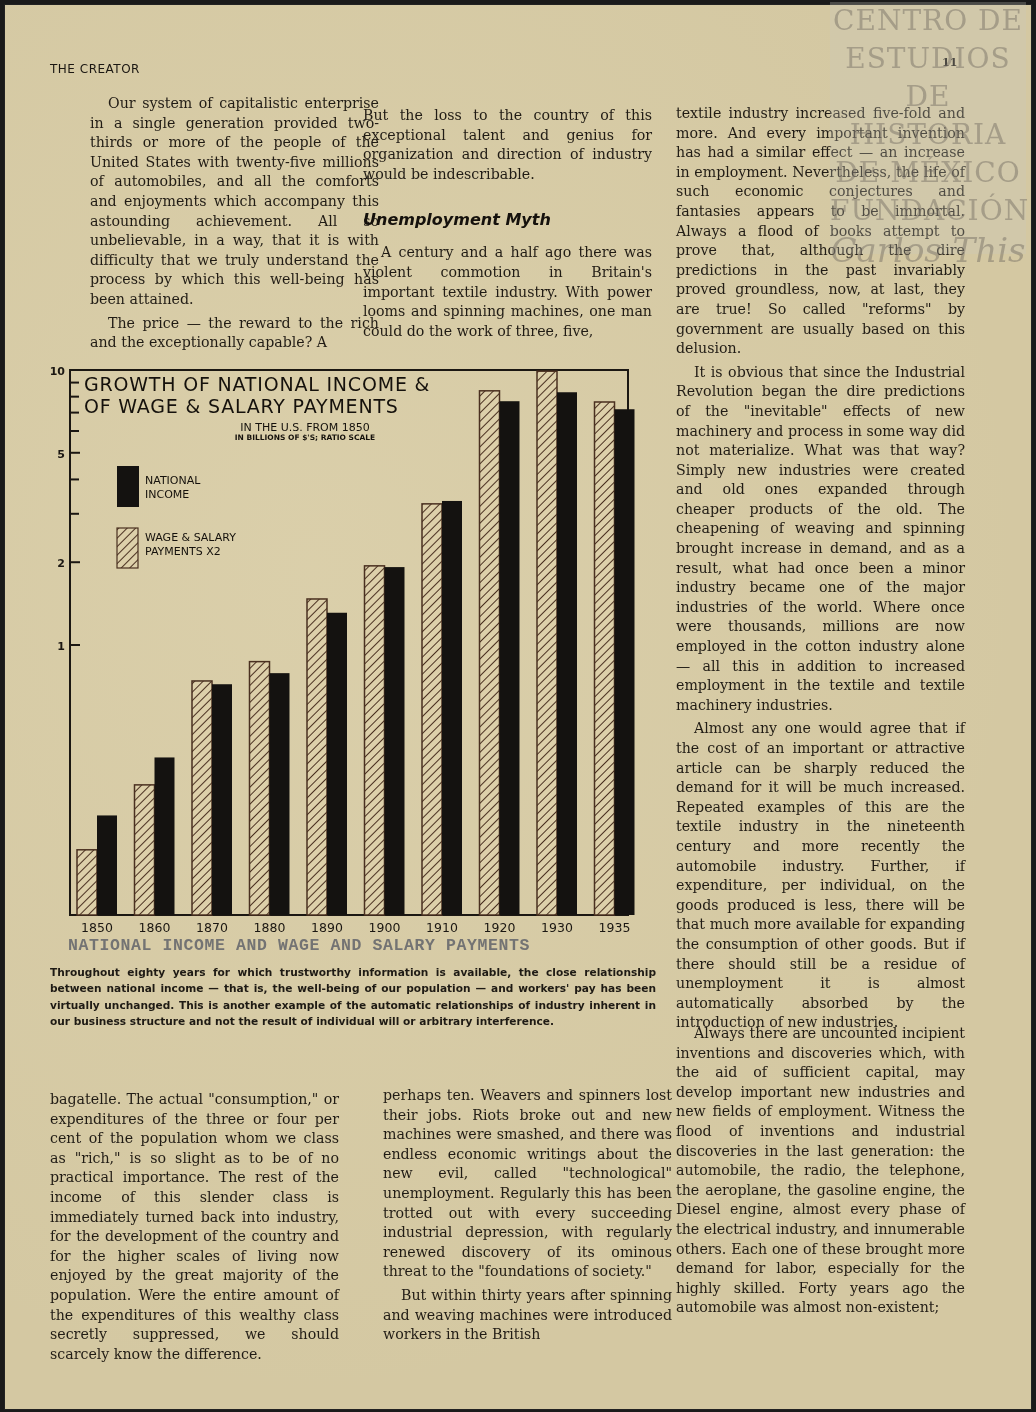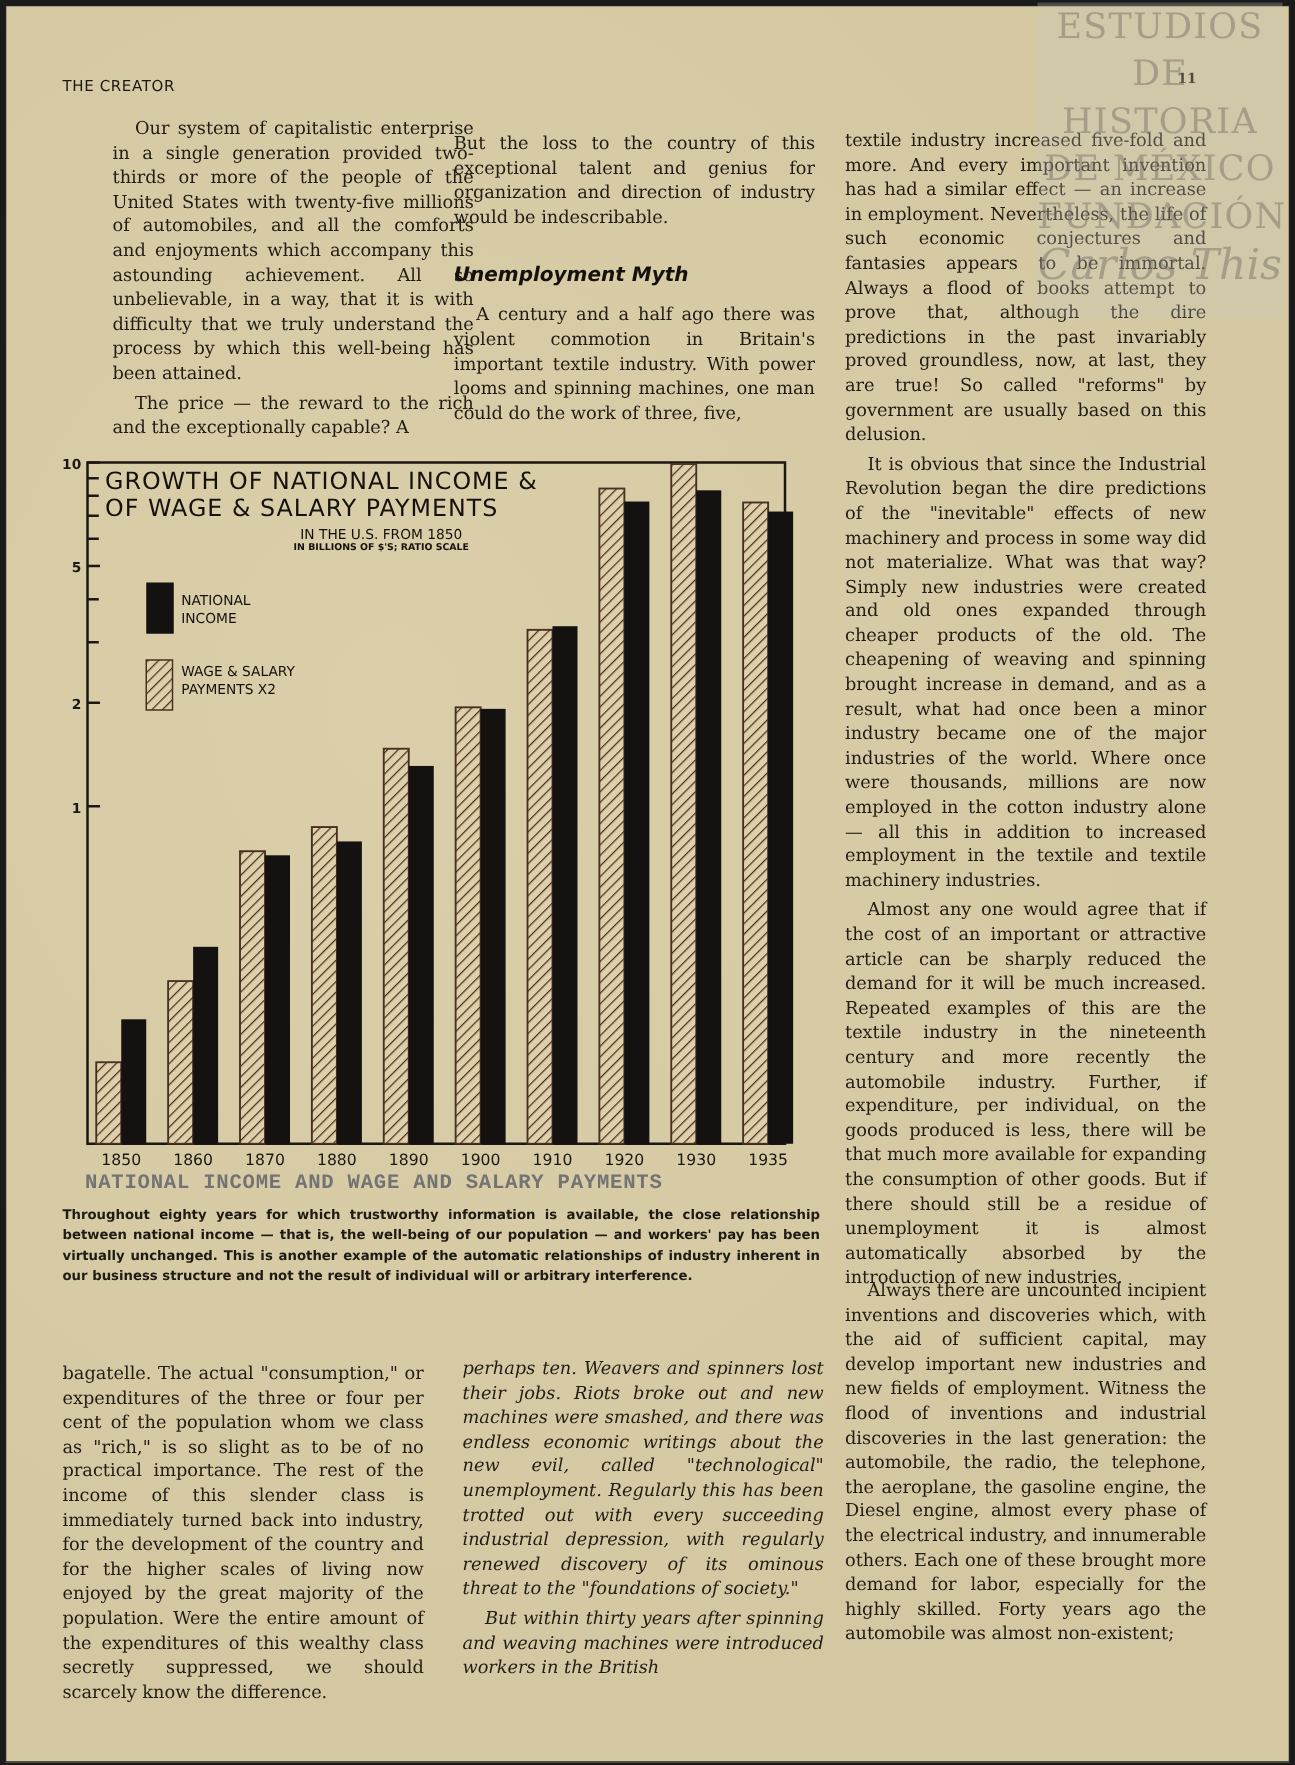--- a/index.html
+++ b/index.html
@@ -24,21 +24,21 @@
     position:absolute; color:#211c15; font-size:14.2px; line-height:19.6px;
     text-align:justify; hyphens:none;
   }
   .col p { margin:0; text-indent:18px; }
   .col p.noindent { text-indent:0;margin-top:16px; }
   .col p + p { margin-top:4px; }
   .col-a { left:50px; top:94px; width:289px;margin-left:40px; }
   .col-b { left:363px; top:90px; width:289px; }
   .col-c { left:676px; top:88px; width:289px; }
   .col-d { left:50px; top:1074px; width:289px; }
-  .col-e { left:370px; top:1070px; width:289px;font-style:italic; }
+  .col-e { left:383px; top:1070px; width:289px; }
   .col-c2 { left:676px; top:1024px; width:289px; }
   .subhead {
     font-family:"DejaVu Sans", sans-serif; font-style:italic; font-weight:bold;
     font-size:16px; line-height:23px; color:#15110c; margin:24px 0 12px 0;
   }
   .chart-wrap { position:absolute; left:40px; top:360px; width:625px; height:580px; }
   .chart-wrap svg { position:absolute; left:0; top:0; }
   .chart-title-text {
     font-family:"DejaVu Sans", sans-serif; fill:#15110c;
   }
@@ -171,18 +171,19 @@
 
 <div class="col col-d">
   <p class="noindent">bagatelle. The actual "consumption," or expenditures of the three or four per cent of the population whom we class as "rich," is so slight as to be of no practical importance. The rest of the income of this slender class is immediately turned back into industry, for the development of the country and for the higher scales of living now enjoyed by the great majority of the population. Were the entire amount of the expenditures of this wealthy class secretly suppressed, we should scarcely know the difference.</p>
 </div>
 <div class="col col-e">
   <p class="noindent">perhaps ten. Weavers and spinners lost their jobs. Riots broke out and new machines were smashed, and there was endless economic writings about the new evil, called "technological" unemployment. Regularly this has been trotted out with every succeeding industrial depression, with regularly renewed discovery of its ominous threat to the "foundations of society."</p>
   <p>But within thirty years after spinning and weaving machines were introduced workers in the British</p>
 </div>
 
 <div class="watermark">
+  <div class="wl">CENTRO DE</div>
   <div class="wl">ESTUDIOS</div>
   <div class="wl">DE HISTORIA</div>
   <div class="wl">DE MÉXICO</div>
   <div class="wl">FUNDACIÓN</div>
   <div class="sig">Carlos This</div>
 </div>
 
 </body></html>

